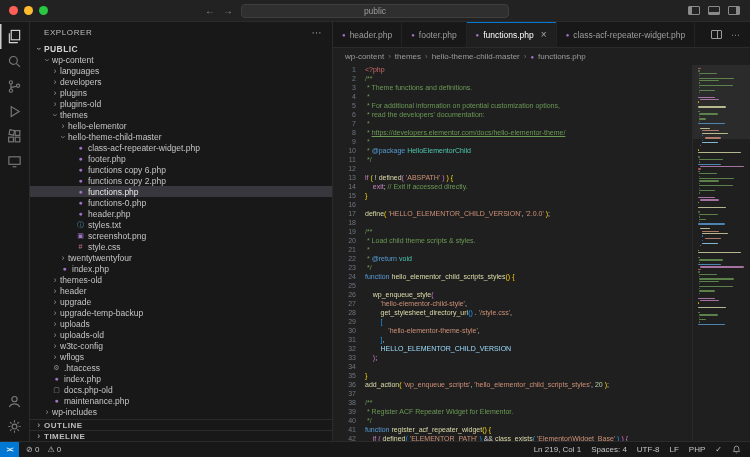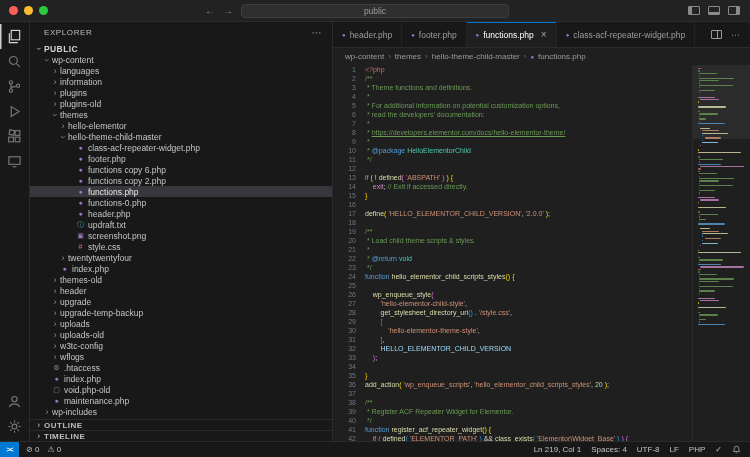--- a/index.html
+++ b/index.html
@@ -180,21 +180,21 @@
           <div class="tree-row" style="padding-left: 12px;">
             <span class="chev exp">›</span>
             <span class="tlabel">wp-content</span>
           </div>
           <div class="tree-row" style="padding-left: 20px;">
             <span class="chev">›</span>
             <span class="tlabel">languages</span>
           </div>
           <div class="tree-row" style="padding-left: 20px;">
             <span class="chev">›</span>
-            <span class="tlabel">information</span>
+            <span class="tlabel">developers</span>
           </div>
           <div class="tree-row" style="padding-left: 20px;">
             <span class="chev">›</span>
             <span class="tlabel">plugins</span>
           </div>
           <div class="tree-row" style="padding-left: 20px;">
             <span class="chev">›</span>
             <span class="tlabel">plugins-old</span>
           </div>
           <div class="tree-row" style="padding-left: 20px;">
@@ -240,21 +240,21 @@
             <span class="tlabel">functions-0.php</span>
           </div>
           <div class="tree-row" style="padding-left: 36px;">
             <span class="chev"></span>
             <span class="fic" style="color: rgb(160, 116, 196);">●</span>
             <span class="tlabel">header.php</span>
           </div>
           <div class="tree-row" style="padding-left: 36px;">
             <span class="chev"></span>
             <span class="fic" style="color: rgb(81, 154, 186);">ⓘ</span>
-            <span class="tlabel">updraft.txt</span>
+            <span class="tlabel">styles.txt</span>
           </div>
           <div class="tree-row" style="padding-left: 36px;">
             <span class="chev"></span>
             <span class="fic" style="color: rgb(160, 116, 196);">▣</span>
             <span class="tlabel">screenshot.png</span>
           </div>
           <div class="tree-row" style="padding-left: 36px;">
             <span class="chev"></span>
             <span class="fic" style="color: rgb(204, 109, 156);">#</span>
             <span class="tlabel">style.css</span>
@@ -306,21 +306,21 @@
             <span class="tlabel">.htaccess</span>
           </div>
           <div class="tree-row" style="padding-left: 12px;">
             <span class="chev"></span>
             <span class="fic" style="color: rgb(160, 116, 196);">●</span>
             <span class="tlabel">index.php</span>
           </div>
           <div class="tree-row" style="padding-left: 12px;">
             <span class="chev"></span>
             <span class="fic" style="color: rgb(138, 138, 138);">▢</span>
-            <span class="tlabel">void.php-old</span>
+            <span class="tlabel">docs.php-old</span>
           </div>
           <div class="tree-row" style="padding-left: 12px;">
             <span class="chev"></span>
             <span class="fic" style="color: rgb(160, 116, 196);">●</span>
             <span class="tlabel">maintenance.php</span>
           </div>
           <div class="tree-row" style="padding-left: 12px;">
             <span class="chev">›</span>
             <span class="tlabel">wp-includes</span>
           </div>

